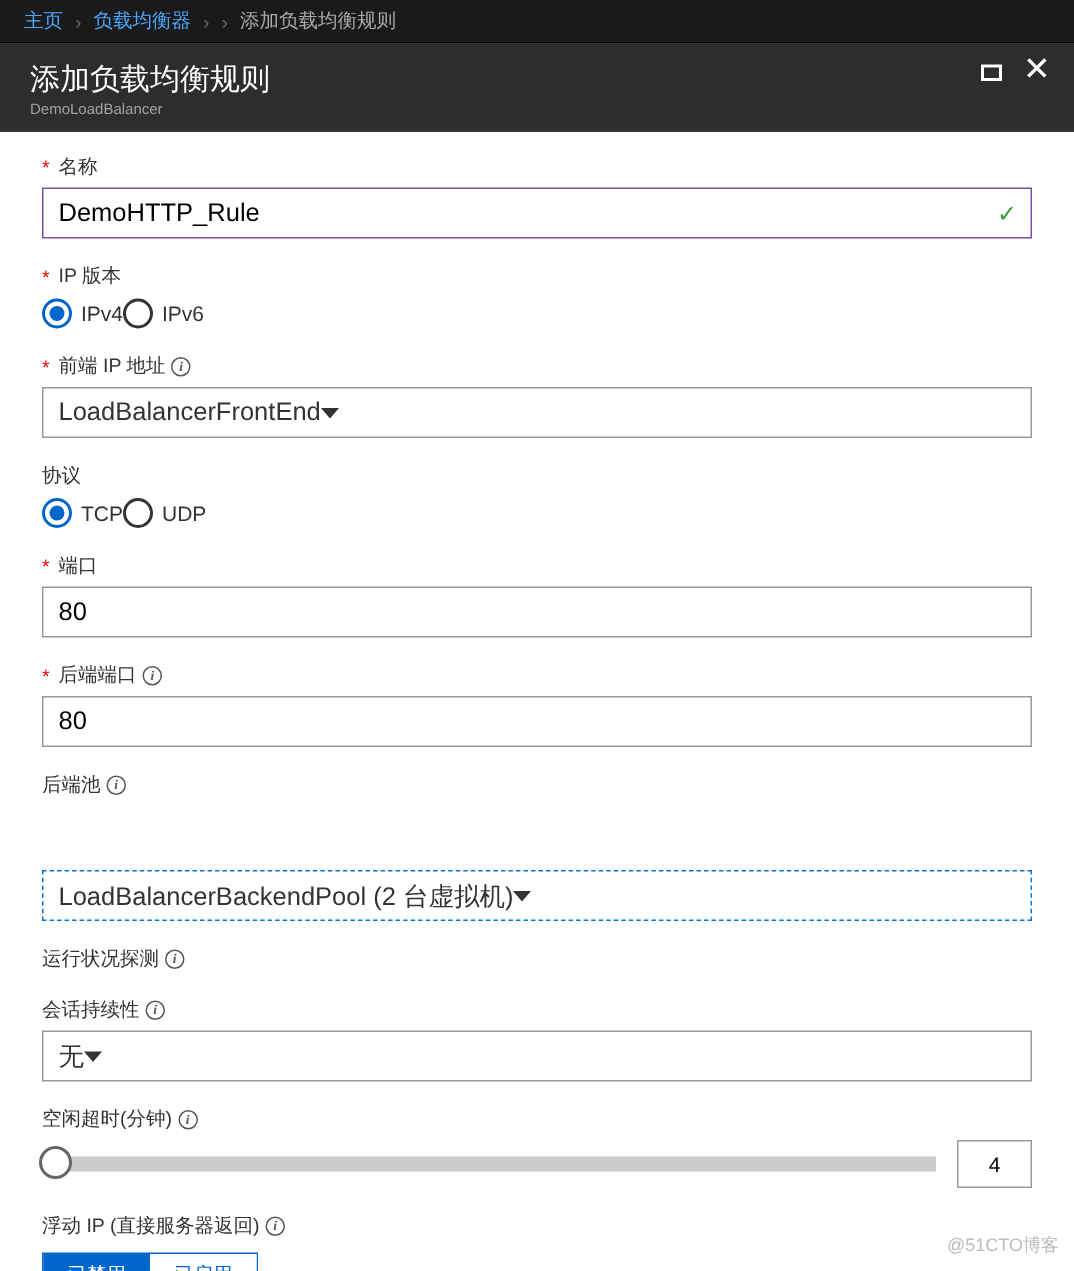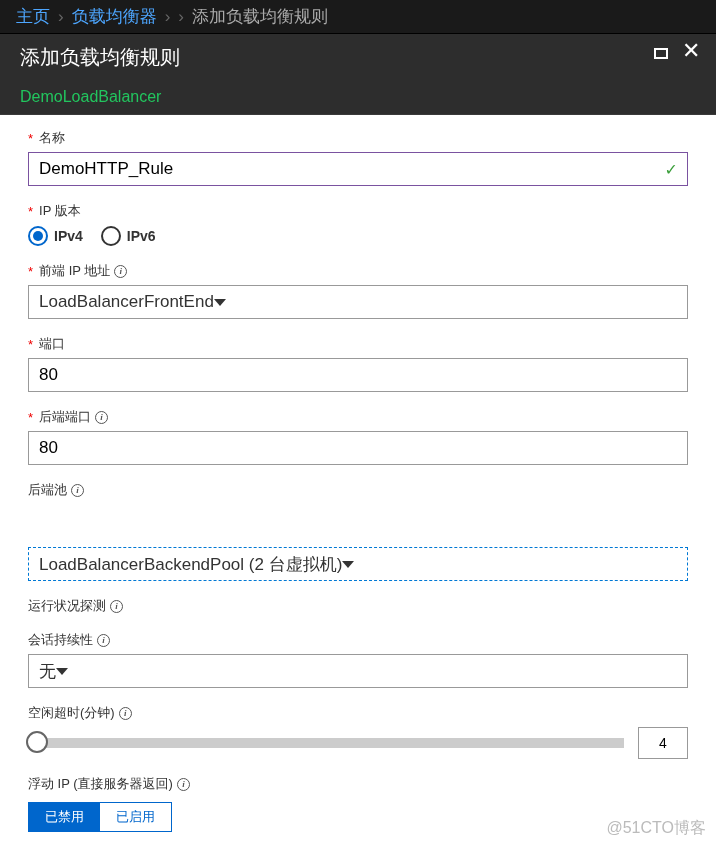--- a/index.html
+++ b/index.html
@@ -9,41 +9,41 @@
       width: 716px;
       height: 847px;
       overflow: hidden;
       font-size: 14px;
       color: #333;
     }
     .breadcrumb {
       background: #1a1a1a;
       color: #8a8a8a;
       padding: 5px 16px;
-      font-size: 17px;
+      font-size: 13px;
       display: flex;
       align-items: center;
       gap: 8px;
       border-bottom: 1px solid #000;
     }
     .breadcrumb a { color: #4da6ff; text-decoration: none; }
     .breadcrumb .sep { color: #666; }
     .breadcrumb .active { color: #aaa; }
     .blade-header {
       background: #2d2d2d;
       color: #fff;
       padding: 10px 16px 8px 20px;
       display: flex;
       justify-content: space-between;
       align-items: flex-start;
       border-bottom: 1px solid #3a3a3a;
     }
     .blade-header .titles { display: flex; flex-direction: column; }
     .blade-title { font-size: 20px; font-weight: 400; }
-    .blade-subtitle { font-size: 16px; color: #22c55e; margin-top: 17px; }
+    .blade-subtitle { font-size: 10px; color: #a3a3a3; margin-top: 2px; }
     .blade-actions { display: flex; gap: 14px; align-items: center; }
     .icon-maximize, .icon-close {
       width: 18px; height: 18px; cursor: pointer; display: inline-block;
     }
     .icon-maximize { border: 2px solid #fff; width: 14px; height: 11px; }
     .icon-close {
       font-size: 22px; line-height: 14px; color: #fff; font-weight: 300;
     }
     .form-body {
       padding: 14px 28px;
@@ -68,21 +68,21 @@
     .input-wrap { position: relative; }
     .select-box { 
       display: flex; align-items: center; justify-content: flex-start; 
       cursor: pointer;
     }
     .select-box.selected { border: 1px dashed #0078d4; margin-top: 48px; }
     .chevron {
       width: 0; height: 0; border-left: 6px solid transparent;
       border-right: 6px solid transparent; border-top: 7px solid #333;
     }
-    .radio-group { display: flex; gap: 18px; margin-top: 6px; font-weight: bold; }
+    .radio-group { display: flex; margin-top: 6px; }
     .radio-item { display: flex; align-items: center; gap: 6px; cursor: pointer; }
     .radio-circle {
       width: 20px; height: 20px; border: 2px solid #333; border-radius: 50%;
       display: flex; align-items: center; justify-content: center;
     }
     .radio-circle.checked { border-color: #0066cc; }
     .radio-dot { width: 10px; height: 10px; background: #0066cc; border-radius: 50%; }
     .slider-row { display: flex; align-items: center; gap: 14px; }
     .slider-track {
       flex: 1; height: 10px; background: #ccc; position: relative; cursor: pointer;
@@ -97,21 +97,21 @@
     }
     .toggle-group {
       display: inline-flex; border: 1px solid #0066cc; margin-top: 4px;
     }
     .toggle-btn {
       padding: 5px 16px; font-size: 13px; cursor: pointer; min-width: 70px; text-align: center;
     }
     .toggle-btn.active { background: #0066cc; color: #fff; }
     .toggle-btn.inactive { background: #fff; color: #0066cc; }
     .watermark {
-      position: absolute; right: 10px; bottom: 8px; font-size: 16px; color: #bbb;
+      position: absolute; right: 10px; bottom: 8px; font-size: 12px; color: #bbb;
     }
   </style>
 </head>
 <body>
 
 <div class="breadcrumb">
   <a href="#">主页</a>
   <span class="sep">›</span>
   <a href="#">负载均衡器</a>
   <span class="sep">›</span>
@@ -168,20 +168,35 @@
         <span>前端 IP 地址</span> 
         <span class="info-icon">i</span>
       </div>
     <div class="select-box">
       <span>LoadBalancerFrontEnd</span>
       <span class="chevron"></span>
     </div>
   </div>
 
   <div class="field">
+    <div class="field-label">
+        <span>协议</span>
+      </div>
+    <div class="radio-group">
+      <div class="radio-item">
+        <span class="radio-circle checked">
+            <span class="radio-dot"></span>
+          </span>
+        <span>TCP</span>
+      </div>
+      <div class="radio-item">
+        <span class="radio-circle"></span>
+        <span>UDP</span>
+      </div>
+    </div>
   </div>
 
   <div class="field">
     <div class="field-label">
         <span class="required">*</span>
         <span>端口</span>
       </div>
     <input class="text-input" type="text" value="80" style="">
   </div>
 

